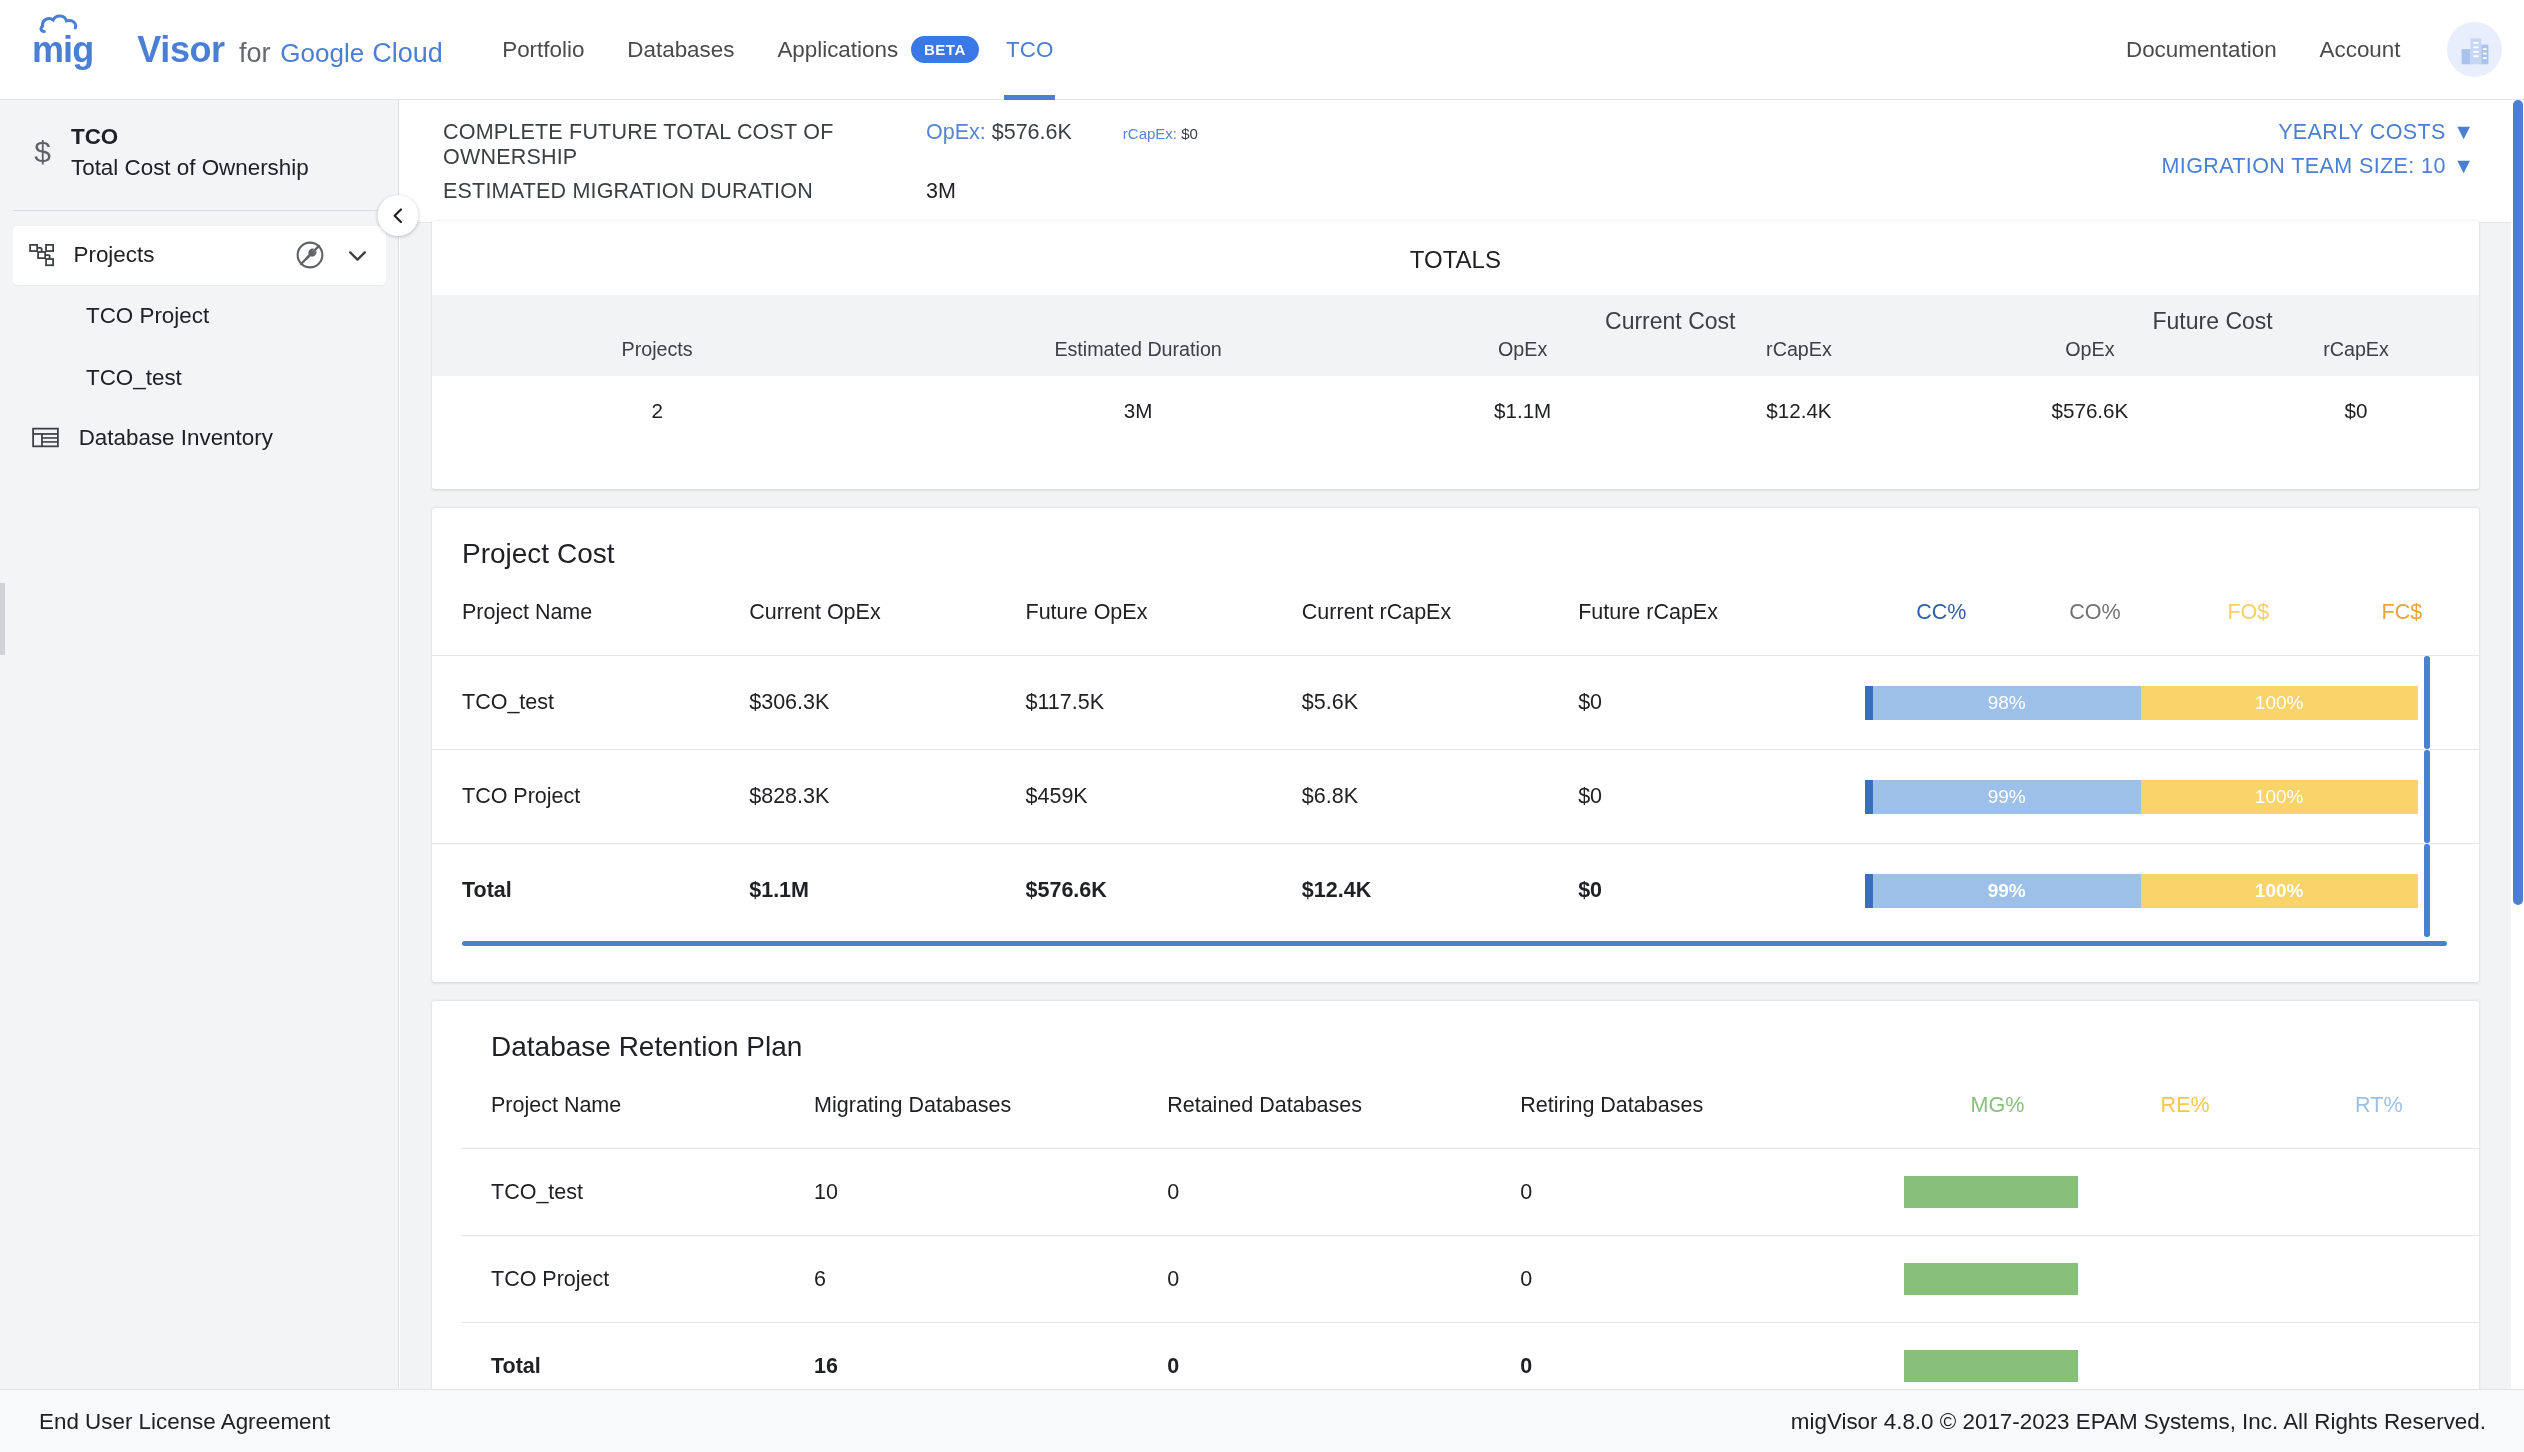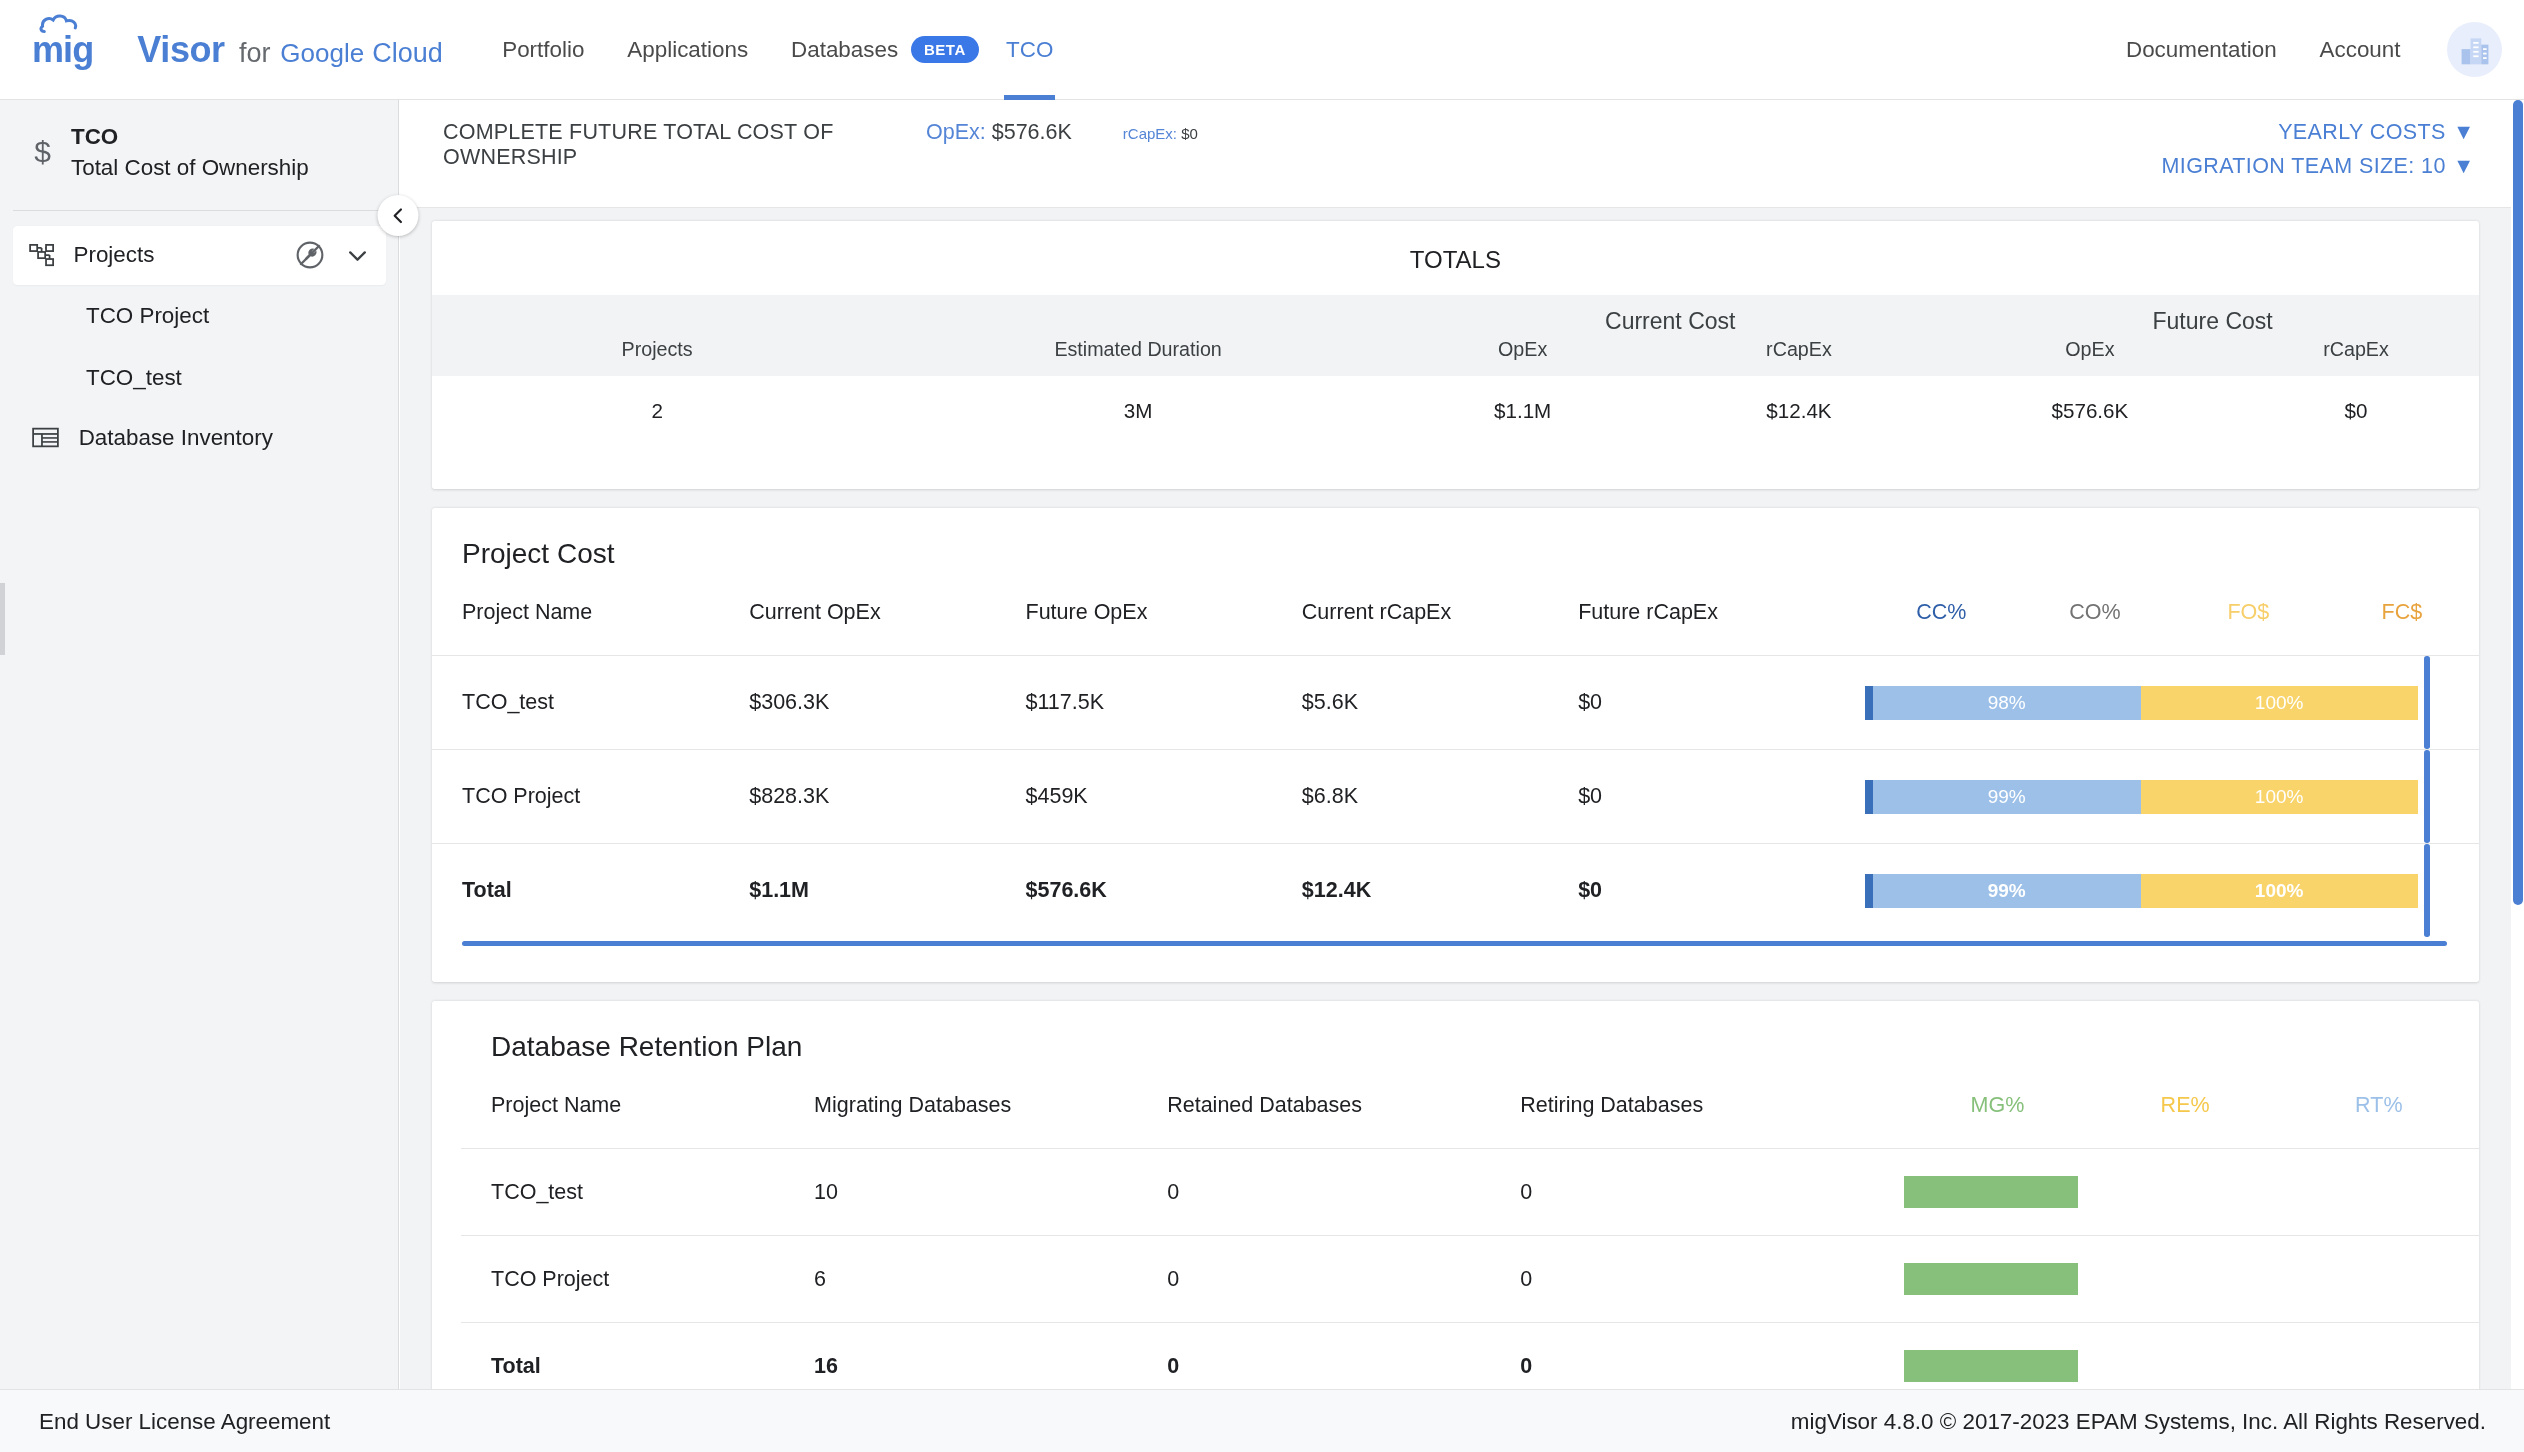--- a/index.html
+++ b/index.html
@@ -205,22 +205,22 @@
       <span class="brand-mig">mig</span>
       <span class="brand-visor">Visor</span>
     </div>
     <span class="brand-for">for</span>
     <span class="brand-google">Google</span>
     <span class="brand-cloud">Cloud</span>
   </div>
 
   <div class="nav-items">
     <div class="nav-item">Portfolio</div>
+    <div class="nav-item">Databases</div>
     <div class="nav-item">Applications</div>
-    <div class="nav-item">Databases</div>
     <span class="beta-badge">BETA</span>
     <div class="nav-item active">TCO</div>
   </div>
 
   <div class="nav-right">
     <div class="nav-item">Documentation</div>
     <div class="nav-item">Account</div>
     <div class="avatar">
       <svg width="34" height="34" viewBox="0 0 38 38">
         <rect x="4" y="18" width="10" height="17" fill="#aac3ec"></rect>
@@ -293,20 +293,24 @@
 
 <div class="main">
 
   <div class="summary-bar">
     <div class="sum-left">
       <div class="sum-row">
         <span class="sum-label">COMPLETE FUTURE TOTAL COST OF OWNERSHIP</span>
         <span class="sum-opex"><span class="k">OpEx:</span> <span>$576.6K</span></span>
         <span class="sum-rcapex"><span class="k">rCapEx:</span> <span>$0</span></span>
       </div>
+      <div class="sum-row">
+        <span class="sum-label">ESTIMATED MIGRATION DURATION</span>
+        <span class="sum-dur">3M</span>
+      </div>
     </div>
     <div class="sum-right">
       <div class="sum-ctrl"><span>YEARLY COSTS</span><span class="caret">▼</span></div>
       <div class="sum-ctrl"><span>MIGRATION TEAM SIZE: 10</span><span class="caret">▼</span></div>
     </div>
   </div>
 
   <div class="scroll-area">
 
     <div class="card">

